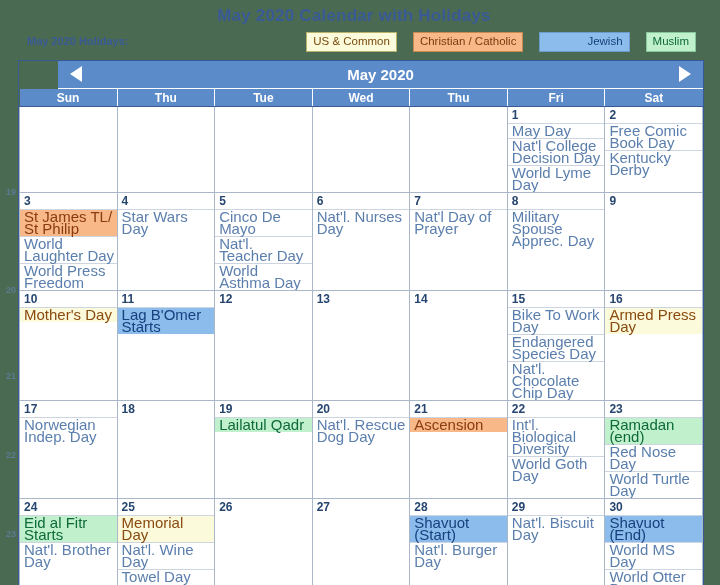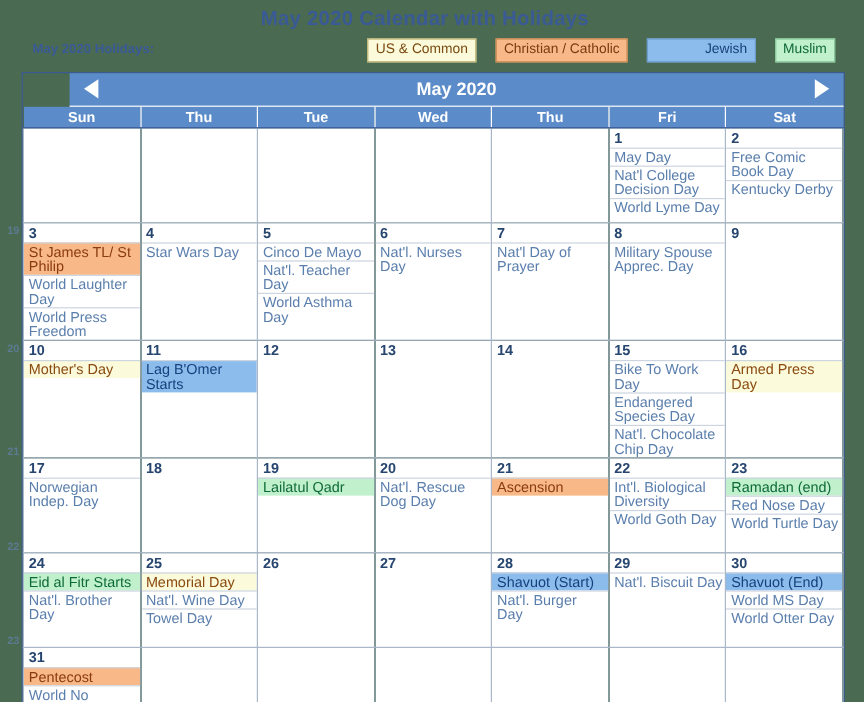--- a/index.html
+++ b/index.html
@@ -121,21 +121,21 @@
   td.blank   { background: #d6d6d6; border-color:#c2c2c2; }
 
   .daynum {
     font-size: 12px;
     font-weight: bold;
     color: #26456f;
     padding: 1px 0 1px 4px;
     line-height: 14px;
   }
   .ev {
-    font-size: 12px;
+    font-size: 15px;
     line-height: 12px;
     padding: 1px 2px 1px 4px;
     color: #5b7fad;
     border-top: 1px solid #ccd5e0;
   }
   .ev.k-us      { background:#fbfada; color:#8a4a10; }
   .ev.k-christ  { background:#f8b887; color:#8a3b10; }
   .ev.k-jewish  { background:#8cbcec; color:#16407e; }
   .ev.k-muslim  { background:#c0f0cc; color:#0f6a3b; }
   .ev.k-fun     { background:transparent; color:#5b7fad; }

